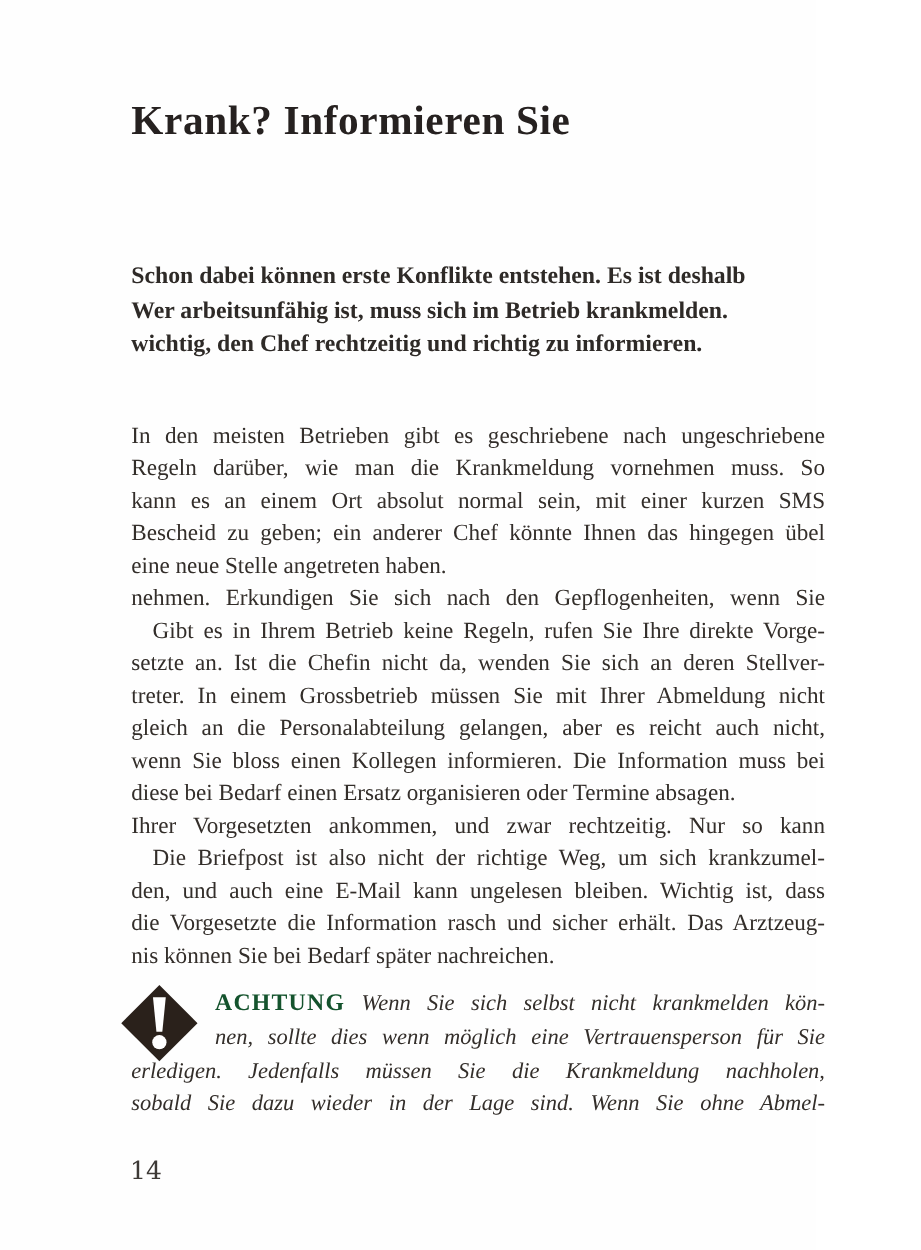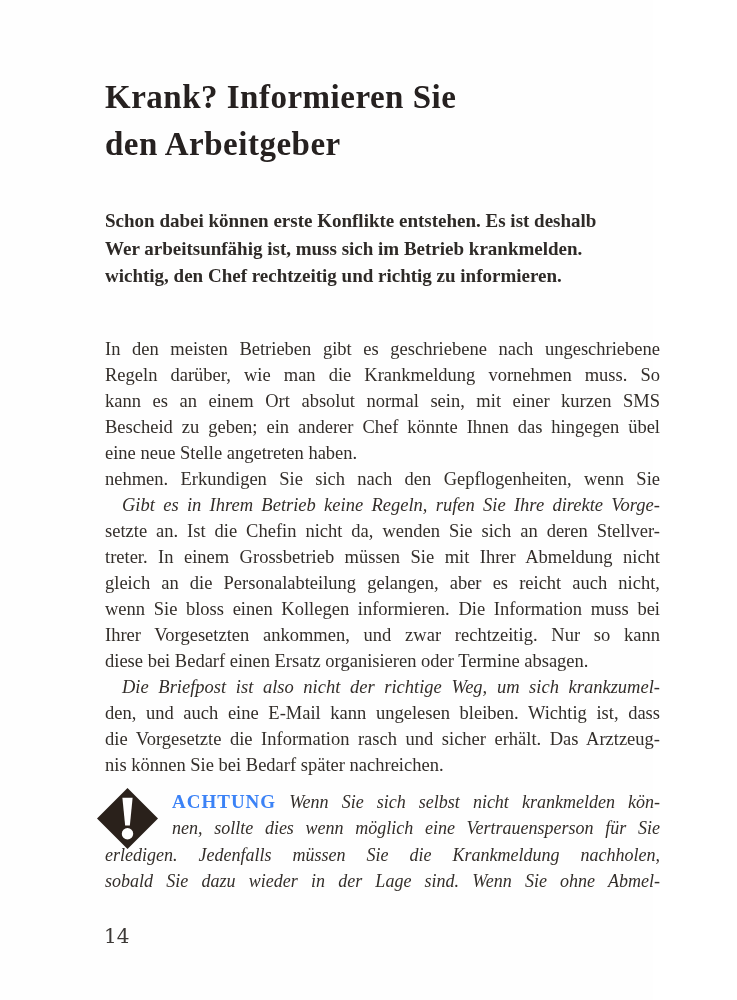--- a/index.html
+++ b/index.html
@@ -33,60 +33,59 @@
   .bodytext {
     top: 336px;
     font-size: 18.5px; line-height: 26px;
     color: #332e2a;
   }
   .para .tline {
     text-align: justify; text-align-last: justify;
     text-justify: inter-word;
   }
   .para .tline.tline-last { text-align-last: left; }
-  .para.indent .tline:first-child { text-indent: 17px; font-style: italic; }
+  .para.indent .tline:first-child { text-indent: 17px; }
 
   .achtung {
     position: absolute; left: 105px; top: 789px; width: 555px;
     font-size: 18px; line-height: 26.3px;
     font-style: italic; color: #332e2a;
   }
   .achtung .first-line {
     padding-left: 67px;
     text-align: justify; text-align-last: justify;
   }
   .achtung .rest .tline {
     text-align: justify; text-align-last: justify;
   }
   .achtung .rest .tline:first-child { padding-left: 67px; }
   .achtung-label {
     font-style: normal; font-weight: bold;
     font-size: 19px; letter-spacing: 1px;
-    color: #3b82f6;
+    color: #14532d;
   }
 
   .diamond-icon {
     position: absolute; left: 96px; top: 787px;
     width: 63px; height: 63px;
   }
 
   .pagenum {
     position: absolute; left: 104px; top: 924px;
     font-family: "DejaVu Serif", serif;
     font-size: 20px; color: #3d3936;
   }
 </style>
 </head>
 <body>
 
 <div class="page">
 
   <h1 class="block title">
     <div>Krank? Informieren Sie</div>
-    <div>den Arbeitgeber</div>
   </h1>
 
   <div class="block intro">
       <div class="tline">Schon dabei können erste Konflikte entstehen. Es ist deshalb</div>
       <div class="tline">Wer arbeitsunfähig ist, muss sich im Betrieb krankmelden.</div>
       <div class="tline tline-last">wichtig, den Chef rechtzeitig und richtig zu informieren.</div>
     </div>
 
   <div class="block bodytext">
     <div class="para">
@@ -96,22 +95,22 @@
         <div class="tline">Bescheid zu geben; ein anderer Chef könnte Ihnen das hingegen übel</div>
         <div class="tline tline-last">eine neue Stelle angetreten haben.</div>
         <div class="tline">nehmen. Erkundigen Sie sich nach den Gepflogenheiten, wenn Sie</div>
       </div>
     <div class="para indent">
         <div class="tline">Gibt es in Ihrem Betrieb keine Regeln, rufen Sie Ihre direkte Vorge-</div>
         <div class="tline">setzte an. Ist die Chefin nicht da, wenden Sie sich an deren Stellver-</div>
         <div class="tline">treter. In einem Grossbetrieb müssen Sie mit Ihrer Abmeldung nicht</div>
         <div class="tline">gleich an die Personalabteilung gelangen, aber es reicht auch nicht,</div>
         <div class="tline">wenn Sie bloss einen Kollegen informieren. Die Information muss bei</div>
+        <div class="tline tline-last">diese bei Bedarf einen Ersatz organisieren oder Termine absagen.</div>
         <div class="tline">Ihrer Vorgesetzten ankommen, und zwar rechtzeitig. Nur so kann</div>
-        <div class="tline tline-last">diese bei Bedarf einen Ersatz organisieren oder Termine absagen.</div>
       </div>
     <div class="para indent">
         <div class="tline">Die Briefpost ist also nicht der richtige Weg, um sich krankzumel-</div>
         <div class="tline">den, und auch eine E-Mail kann ungelesen bleiben. Wichtig ist, dass</div>
         <div class="tline">die Vorgesetzte die Information rasch und sicher erhält. Das Arztzeug-</div>
         <div class="tline tline-last">nis können Sie bei Bedarf später nachreichen.</div>
       </div>
   </div>
 
   <svg class="diamond-icon" viewBox="0 0 64 64" xmlns="http://www.w3.org/2000/svg" aria-hidden="true">

